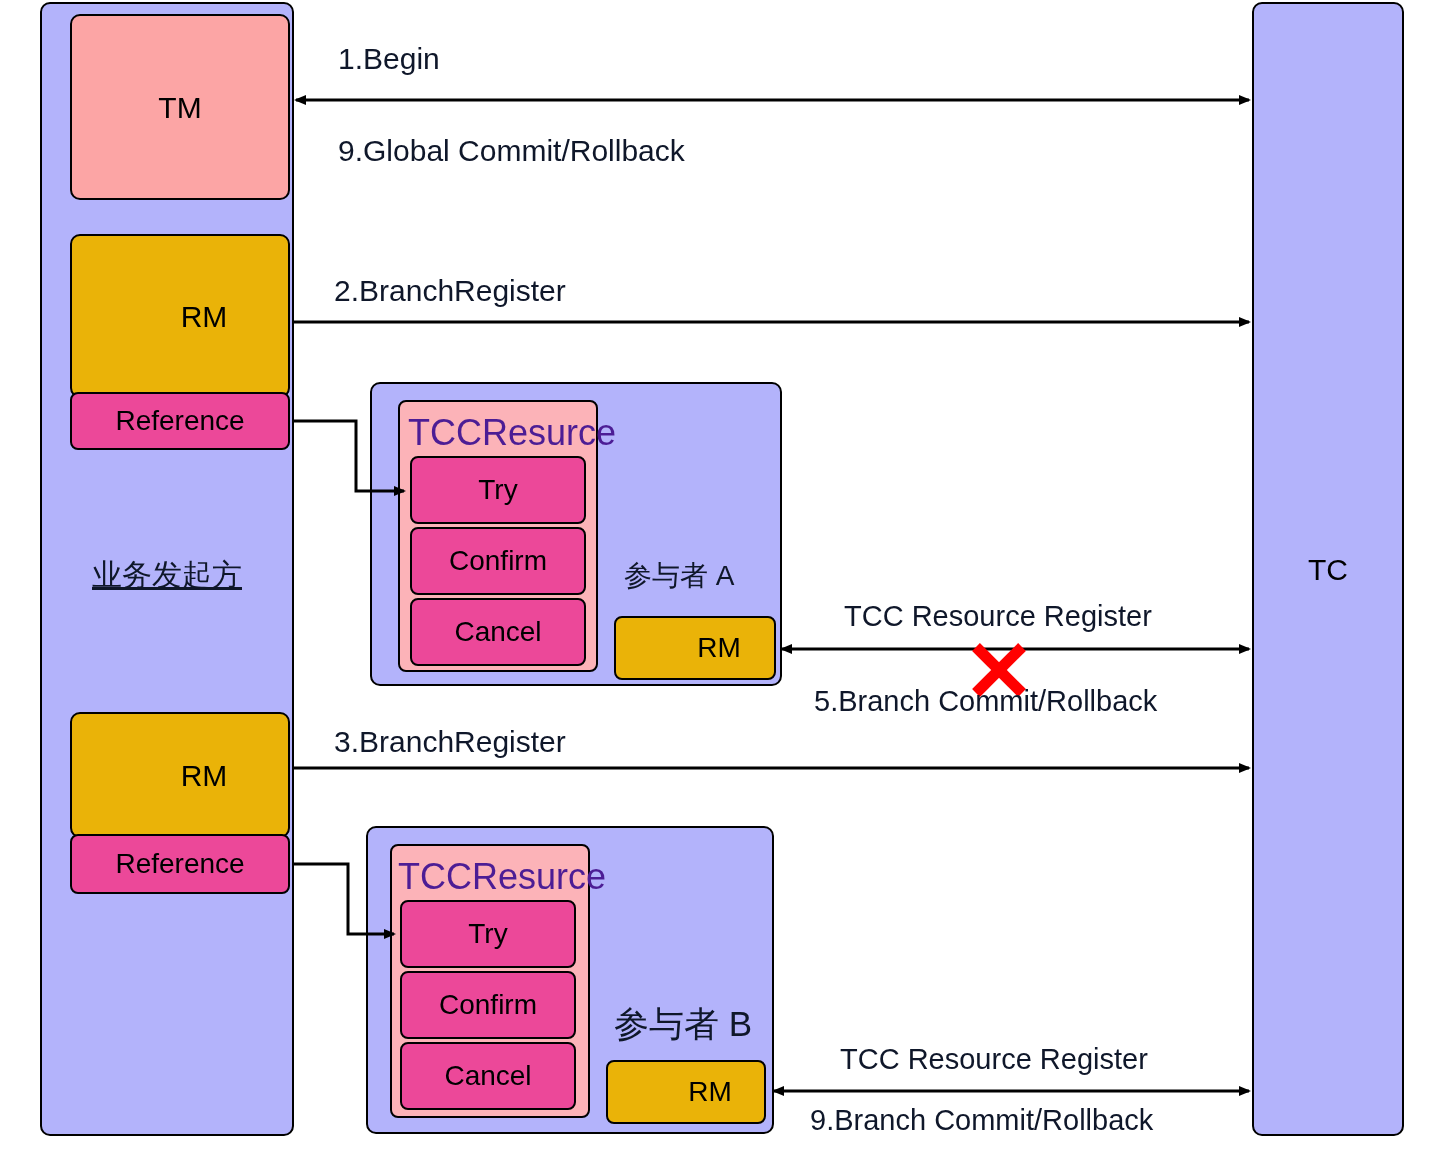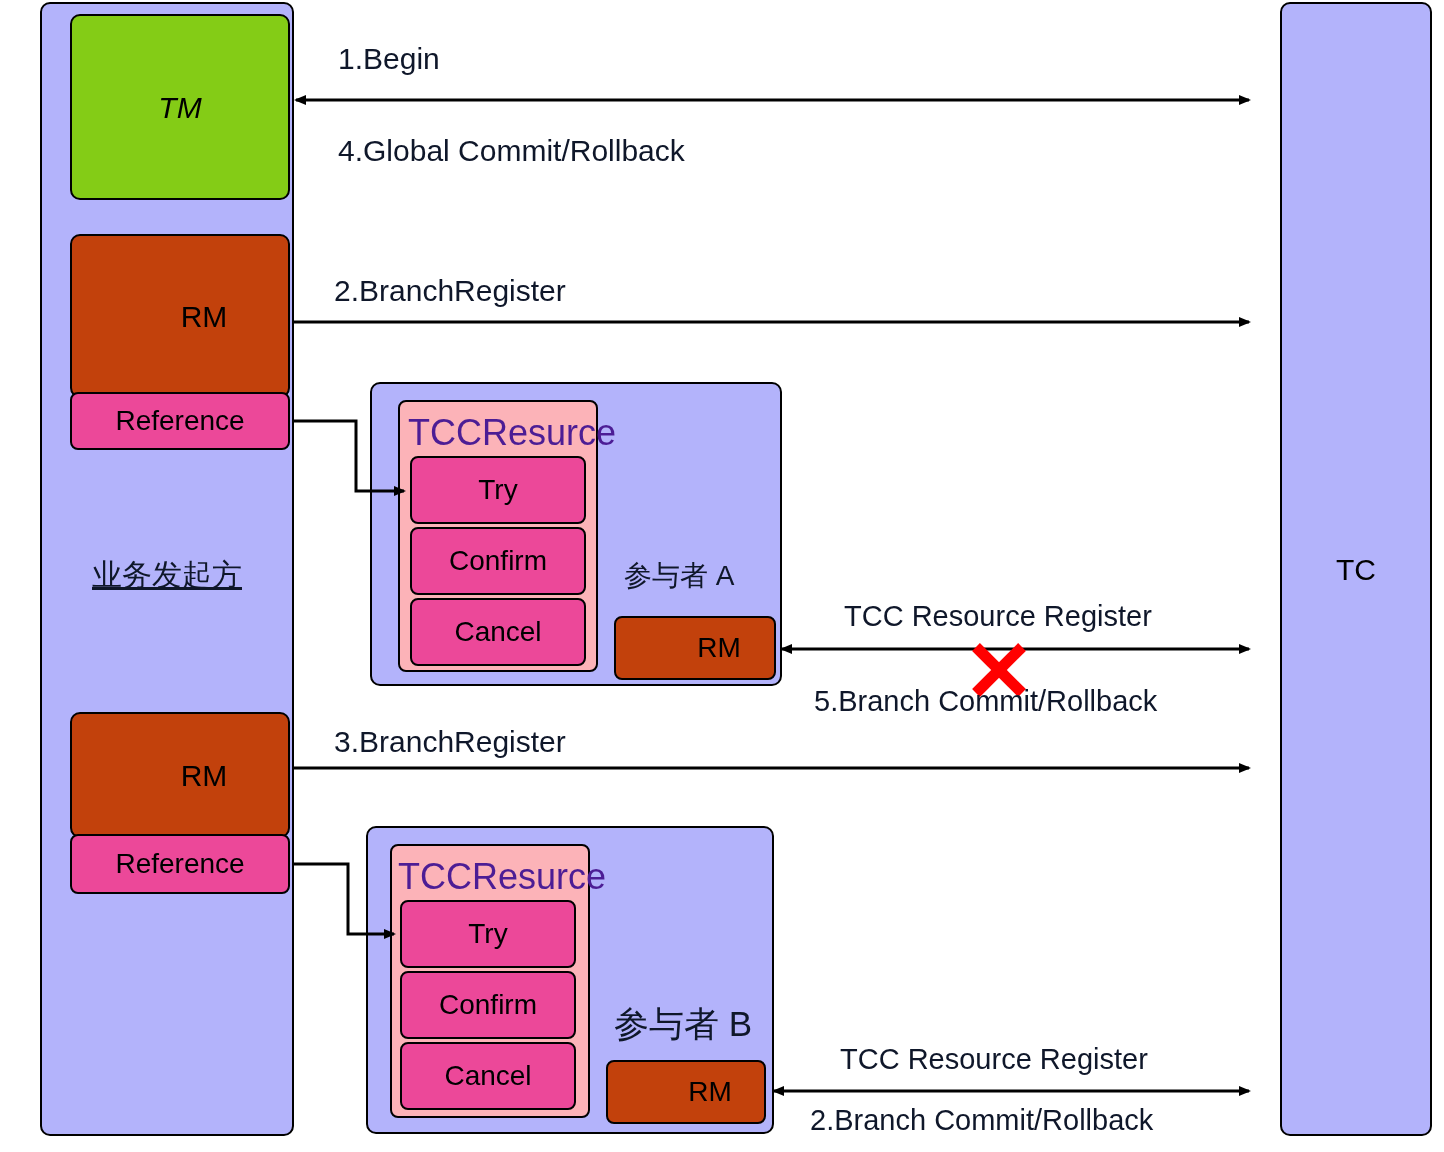--- a/index.html
+++ b/index.html
@@ -25,22 +25,22 @@
     align-items: center;
     justify-content: center;
     color: #000000;
     text-align: center;
     line-height: 1.1;
   }
   .rounded   { border-radius: 10px; }
   .rounded-s { border-radius: 8px; }
 
   .fill-purple { background: #b3b3fb; }
-  .fill-cyan   { background: #84cc16; font-style: italic; }
-  .fill-green  { background: #c2410c; padding-left: 48px; }
+  .fill-cyan   { background: #fca5a5; }
+  .fill-green  { background: #eab308; padding-left: 48px; }
   .fill-yellow { background: #ec4899; }
   .fill-pink   { background: #fcb3b8; }
 
   .lbl-lg  { font-size: 30px; }
   .lbl-md  { font-size: 28px; }
 
   .free-label {
     position: absolute;
     color: #0f172a;
     white-space: nowrap;
@@ -73,21 +73,21 @@
   <div class="box rounded fill-cyan lbl-lg" style="left:70px; top:14px; width:220px; height:186px;">TM</div>
 
   <div class="box rounded fill-green lbl-lg" style="left:70px; top:234px; width:220px; height:164px;">RM</div>
 
   <div class="box rounded-s fill-yellow lbl-md" style="left:70px; top:392px; width:220px; height:58px;">Reference</div>
 
   <div class="box rounded fill-green lbl-lg" style="left:70px; top:712px; width:220px; height:126px;">RM</div>
 
   <div class="box rounded-s fill-yellow lbl-md" style="left:70px; top:834px; width:220px; height:60px;">Reference</div>
 
-  <div class="box rounded fill-purple lbl-lg" style="left:1252px; top:2px; width:152px; height:1134px;margin-left:28px;">TC</div>
+  <div class="box rounded fill-purple lbl-lg" style="left:1252px; top:2px; width:152px; height:1134px;">TC</div>
 
   <div class="box rounded fill-purple" style="left:370px; top:382px; width:412px; height:304px;"></div>
 
   <div class="box rounded-s fill-pink" style="left:398px; top:400px; width:200px; height:272px; align-items:flex-start; justify-content:flex-start;"></div>
 
   <div class="tcc-title" style="left:408px; top:412px;">TCCResurce</div>
 
   <div class="box rounded-s fill-yellow lbl-md" style="left:410px; top:456px; width:176px; height:68px;">Try</div>
 
   <div class="box rounded-s fill-yellow lbl-md" style="left:410px; top:527px; width:176px; height:68px;">Confirm</div>
@@ -139,27 +139,27 @@
     <line x1="774" y1="1091" x2="1249" y2="1091" stroke="#000000" stroke-width="3" marker-start="url(#arrowStart)" marker-end="url(#arrowEnd)"></line>
 
     <g>
       <line x1="976" y1="647" x2="1022" y2="693" stroke="#ff0000" stroke-width="11" stroke-linecap="butt"></line>
       <line x1="1022" y1="647" x2="976" y2="693" stroke="#ff0000" stroke-width="11" stroke-linecap="butt"></line>
     </g>
   </svg>
 
   <div class="free-label" style="left:338px; top:44px; font-size:30px;">1.Begin</div>
 
-  <div class="free-label" style="left:338px; top:136px; font-size:30px;">4.Global Commit/Rollback</div>
+  <div class="free-label" style="left:338px; top:136px; font-size:30px;">9.Global Commit/Rollback</div>
 
   <div class="free-label" style="left:334px; top:276px; font-size:30px;">2.BranchRegister</div>
 
   <div class="free-label" style="left:844px; top:602px; font-size:29px;">TCC Resource Register</div>
 
   <div class="free-label" style="left:814px; top:687px; font-size:29px;">5.Branch Commit/Rollback</div>
 
   <div class="free-label" style="left:334px; top:727px; font-size:30px;">3.BranchRegister</div>
 
   <div class="free-label" style="left:840px; top:1045px; font-size:29px;">TCC Resource Register</div>
 
-  <div class="free-label" style="left:810px; top:1106px; font-size:29px;">2.Branch Commit/Rollback</div>
+  <div class="free-label" style="left:810px; top:1106px; font-size:29px;">9.Branch Commit/Rollback</div>
 
 </div>
 
 </body></html>

